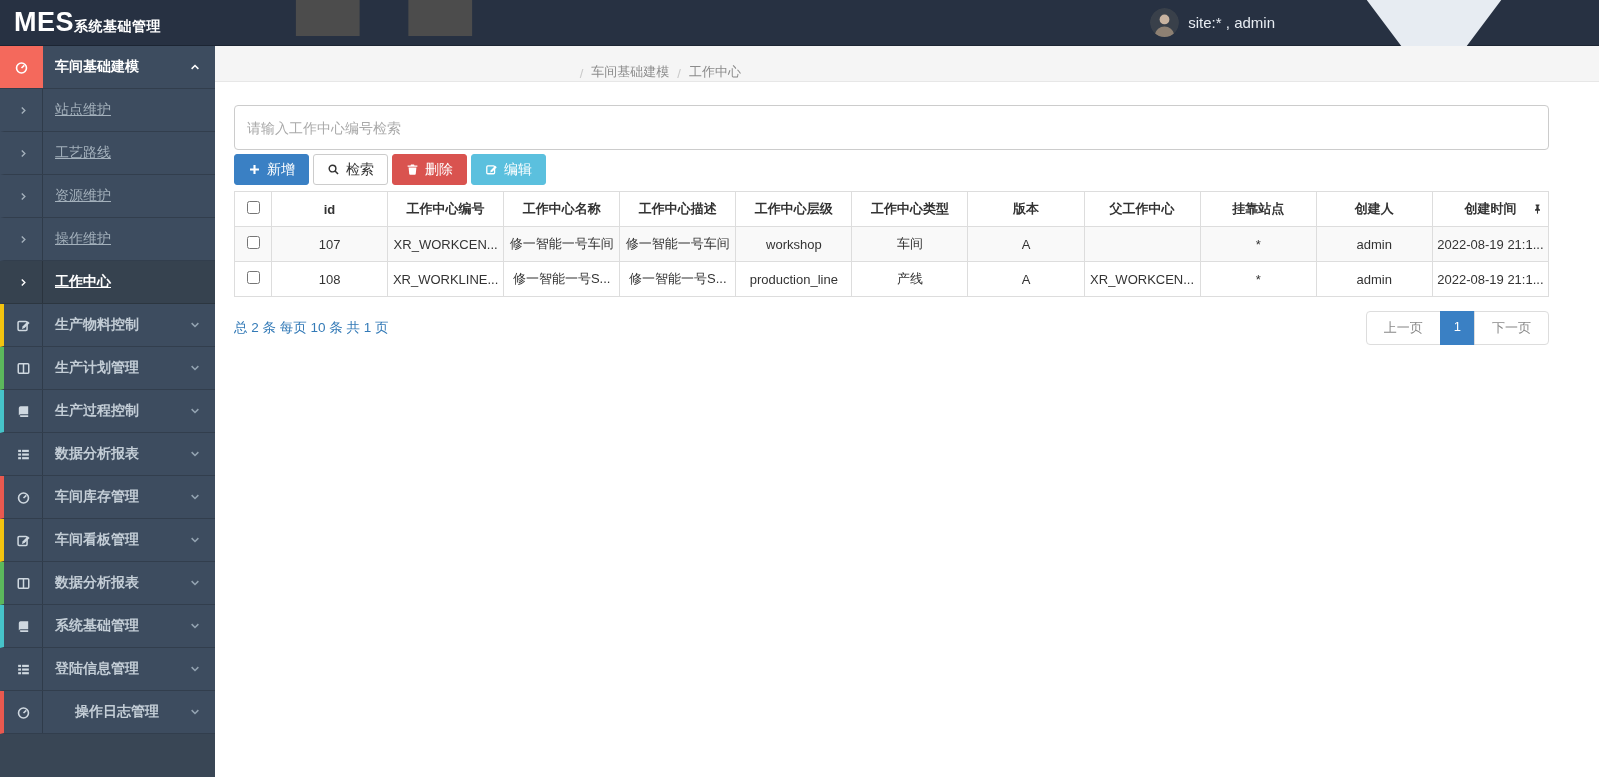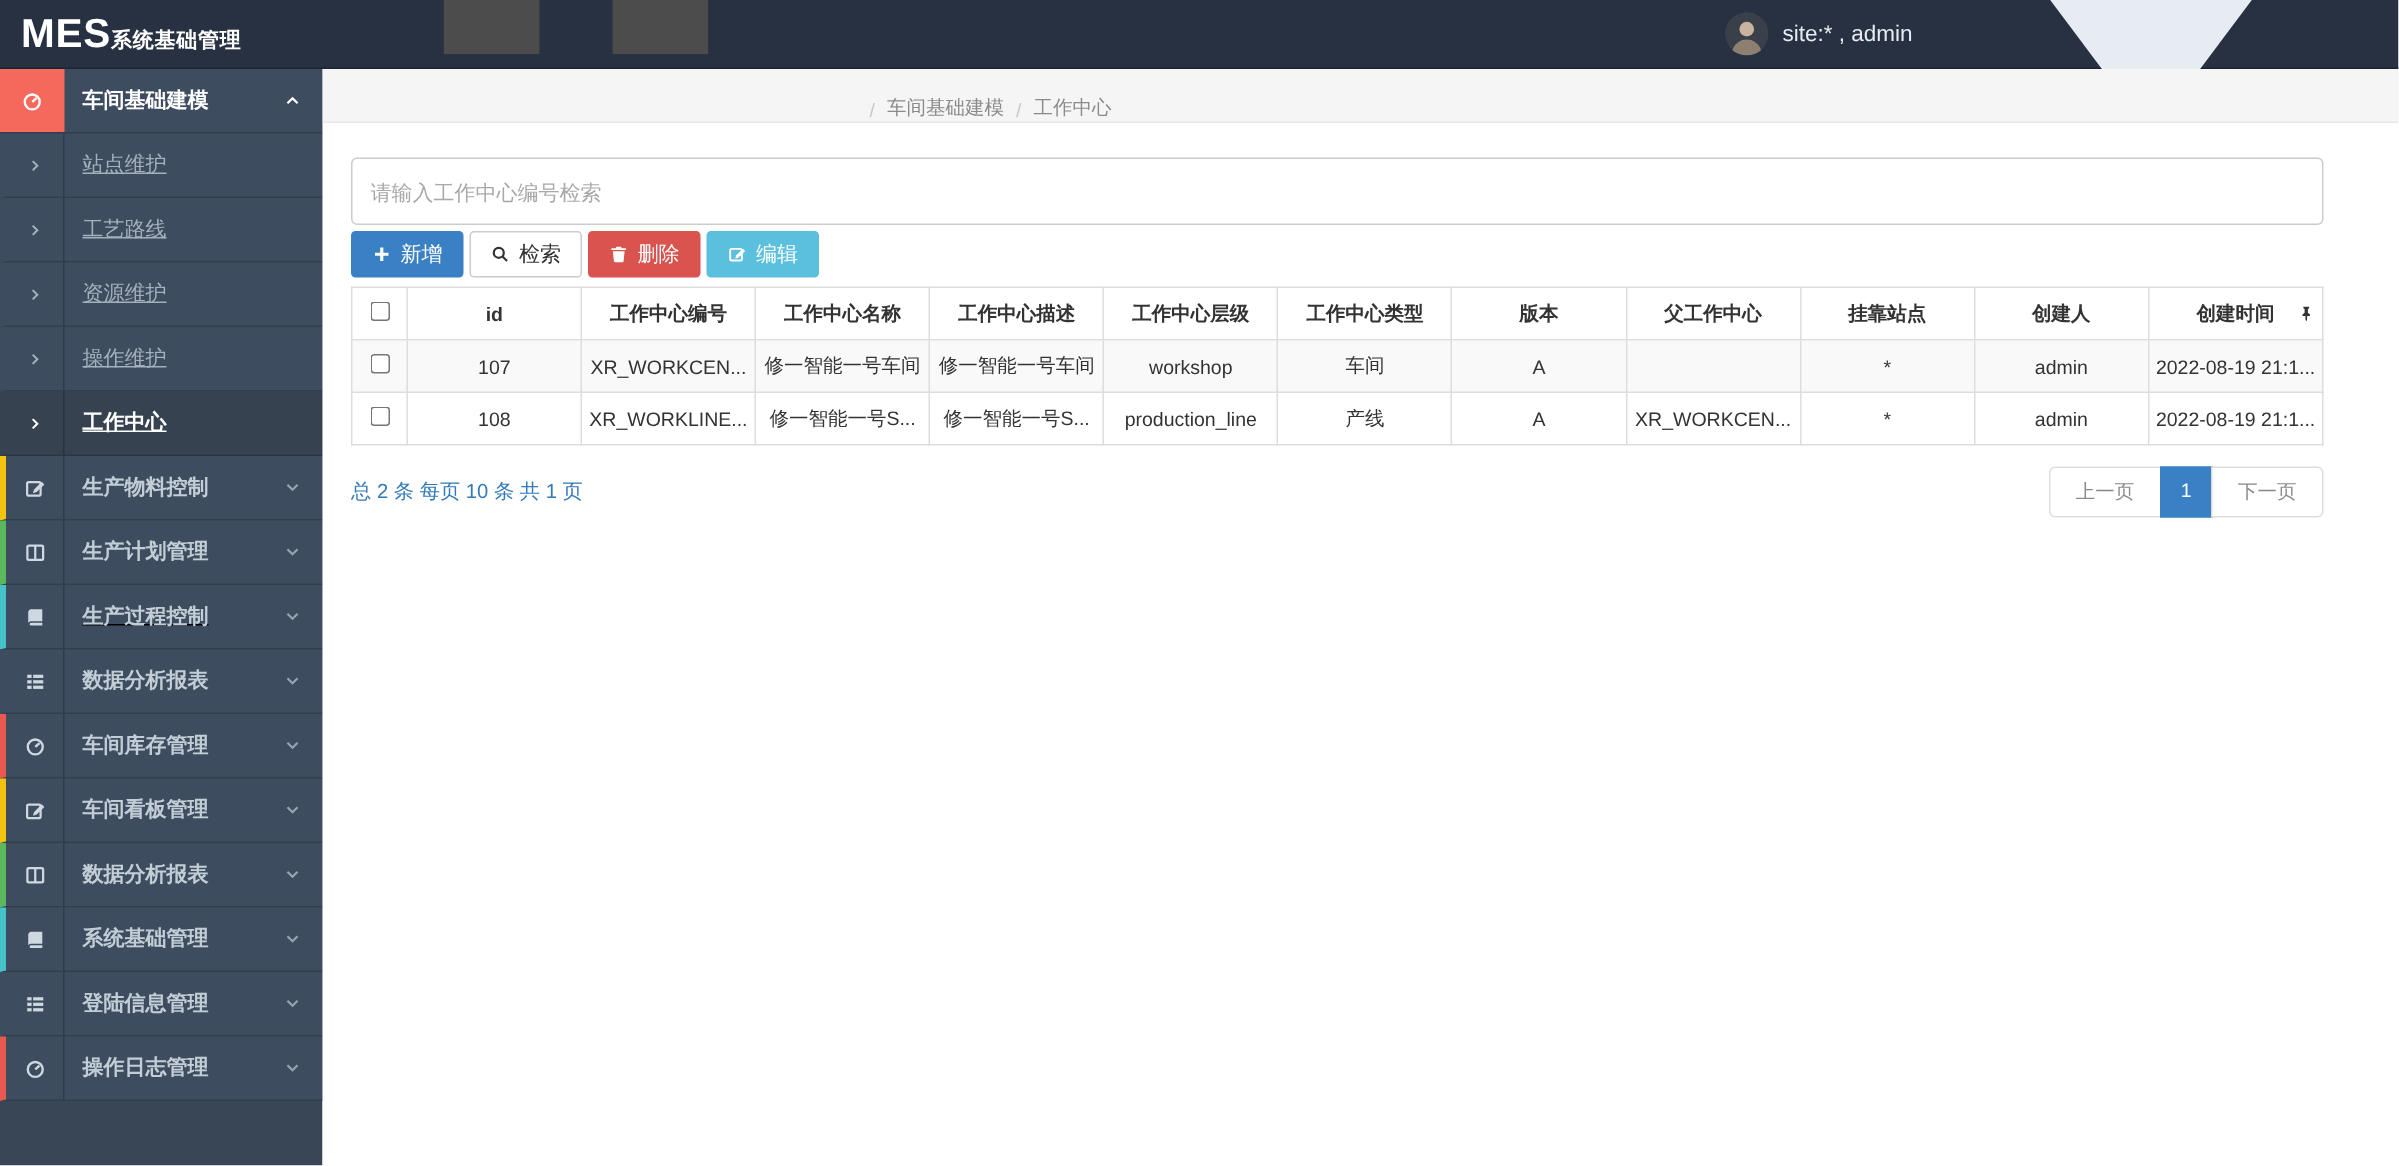--- a/index.html
+++ b/index.html
@@ -209,21 +209,21 @@
                 </svg>
               </span>
             </span>
             <span class="side-label">生产计划管理</span>
             <span class="ic chev">
               <svg viewBox="0 0 16 16">
                 <path d="M3.5 5.5L8 10l4.5-4.5" fill="none" stroke="currentColor" stroke-width="2"></path>
               </svg>
             </span>
           </div>
-          <div class="side-item" style="border-left-color: rgb(70, 195, 201); text-decoration: underline;">
+          <div class="side-item" style="border-left-color: rgb(70, 195, 201);">
             <span class="icon-cell">
               <span class="ic">
                 <svg viewBox="0 0 16 16">
                   <path fill="currentColor" d="M4.8 2.3h8.2v8.6H5.2c-.9 0-1.7.4-2.2 1V4.5c0-1.2 1-2.2 1.8-2.2z"></path>
                   <path fill="currentColor" d="M5.2 11.9h7.8v1.9H5.1c-.6 0-1.1-.4-1.1-.9s.5-1 1.2-1z"></path>
                 </svg>
               </span>
             </span>
             <span class="side-label">生产过程控制</span>
             <span class="ic chev">
@@ -333,21 +333,21 @@
                 </svg>
               </span>
             </span>
             <span class="side-label">登陆信息管理</span>
             <span class="ic chev">
               <svg viewBox="0 0 16 16">
                 <path d="M3.5 5.5L8 10l4.5-4.5" fill="none" stroke="currentColor" stroke-width="2"></path>
               </svg>
             </span>
           </div>
-          <div class="side-item" style="border-left-color: rgb(233, 89, 79);">
+          <div class="side-item" style="border-left-color: rgb(233, 89, 79); gap: 20px;">
             <span class="icon-cell">
               <span class="ic">
                 <svg viewBox="0 0 16 16">
                   <circle cx="8" cy="8.5" r="5.3" fill="none" stroke="currentColor" stroke-width="1.7"></circle>
                   <path d="M8 8.5 L11 5.7" stroke="currentColor" stroke-width="1.7" fill="none"></path>
                 </svg>
               </span>
             </span>
             <span class="side-label">操作日志管理</span>
             <span class="ic chev">

